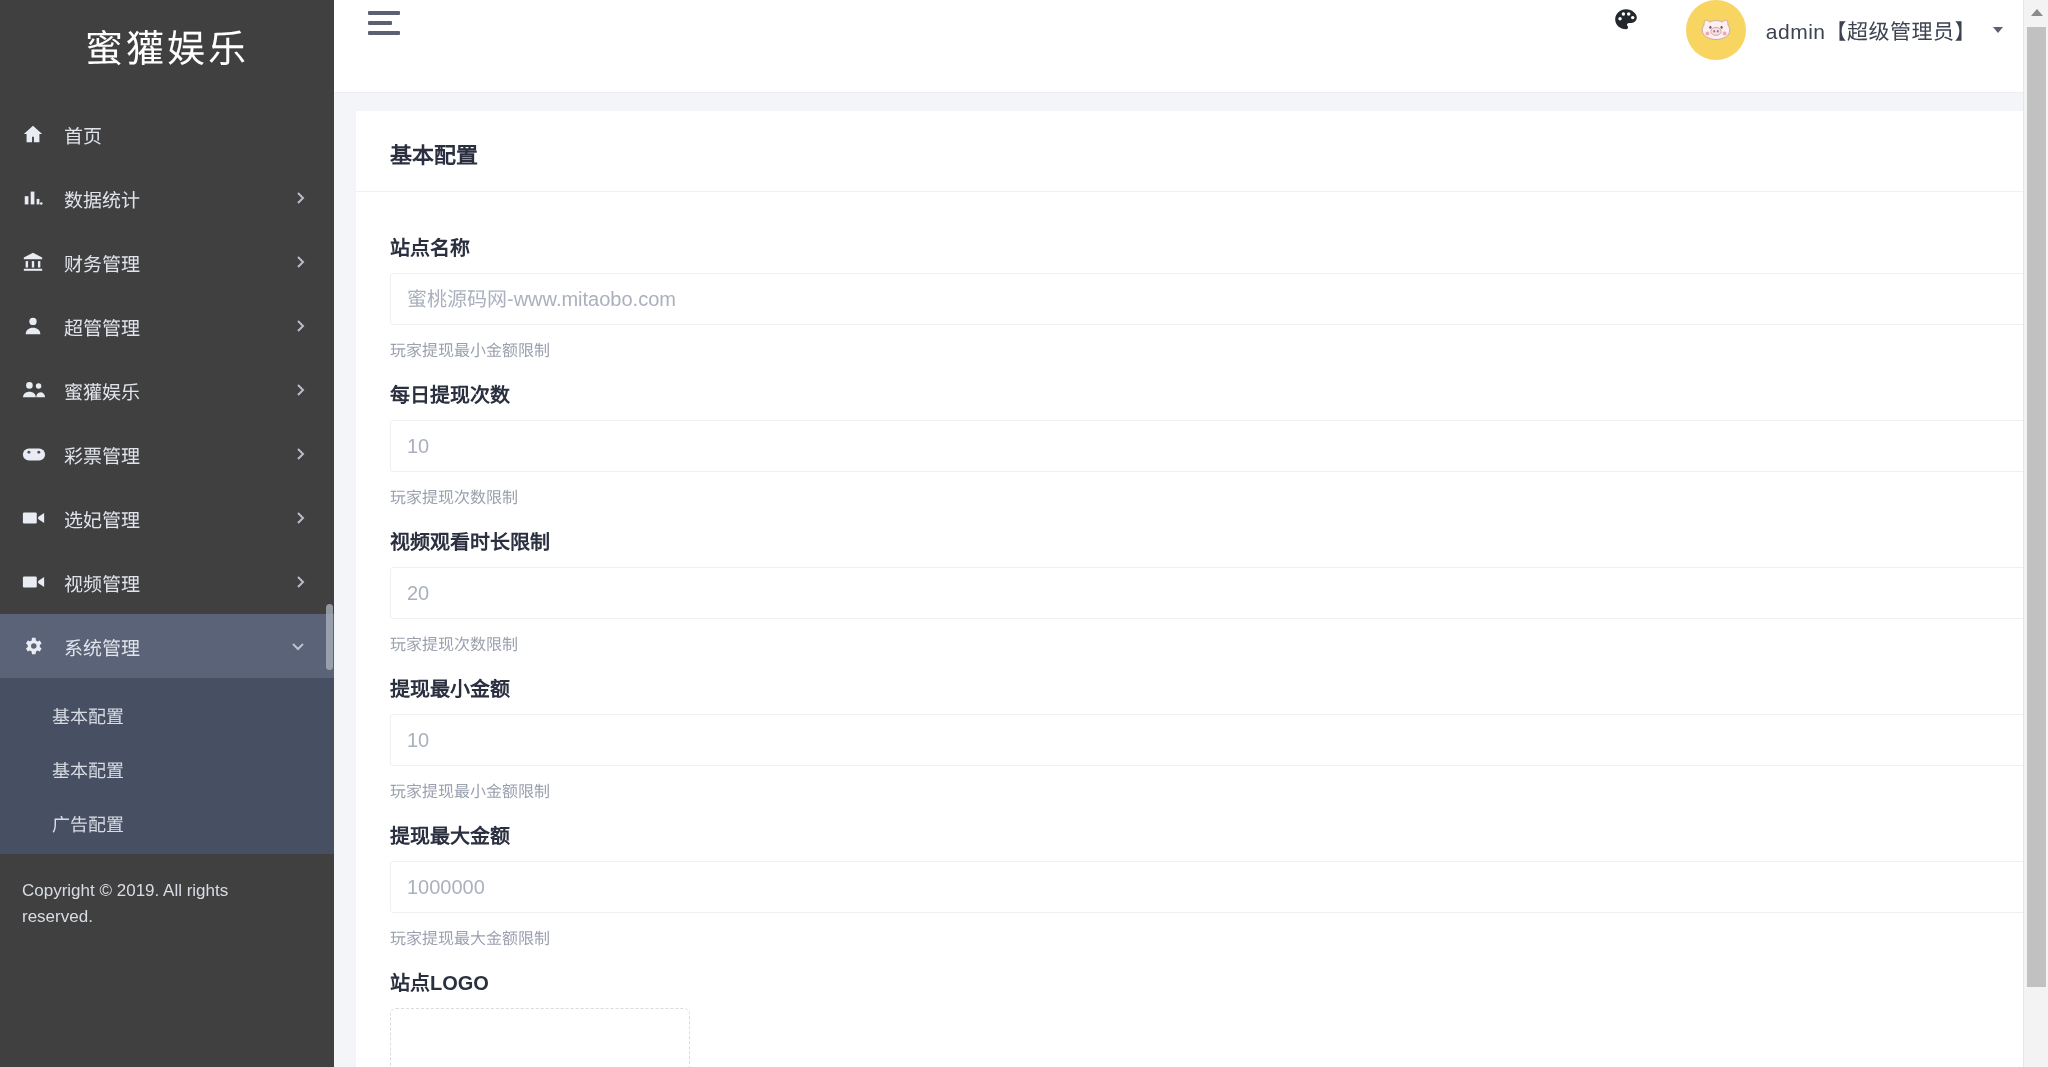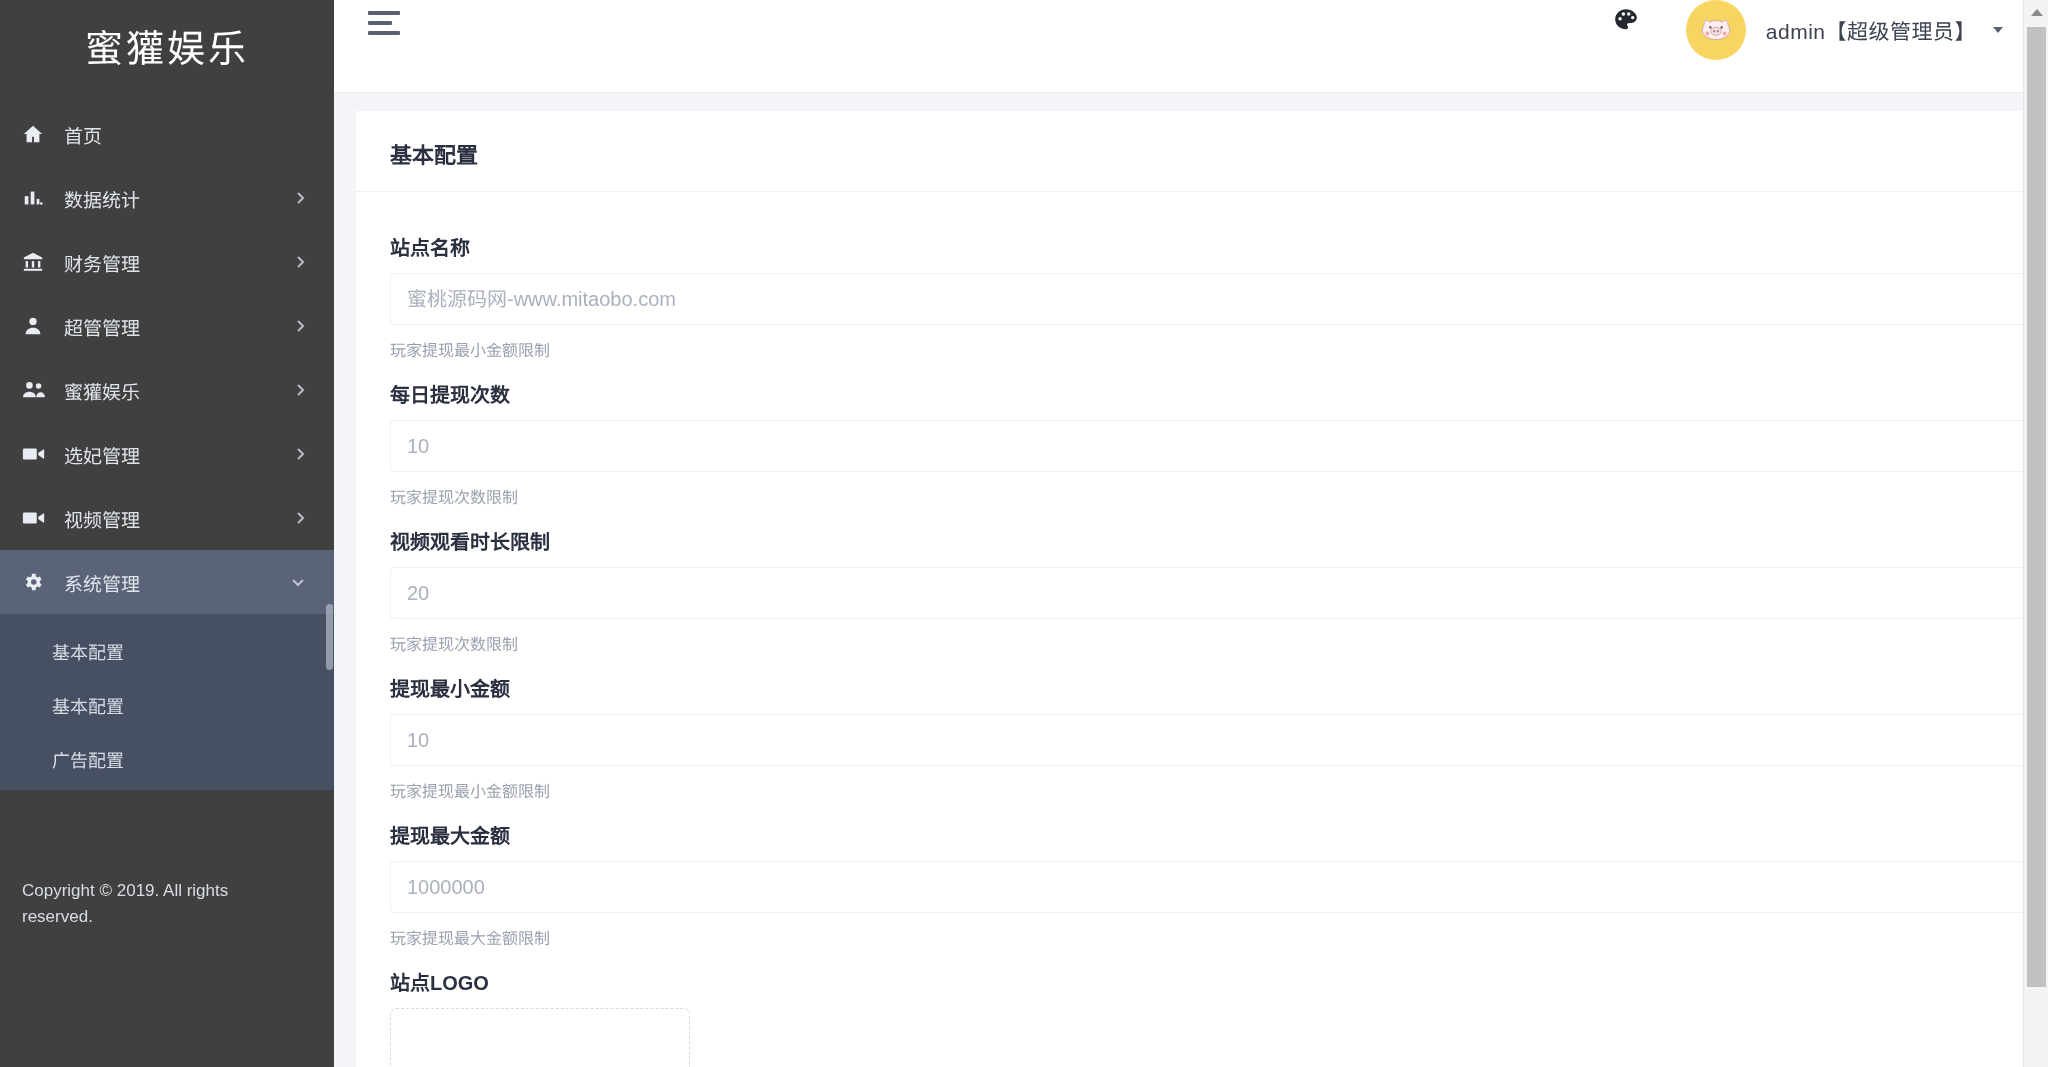--- a/index.html
+++ b/index.html
@@ -296,20 +296,35 @@
               </svg>
           </span>
           <span class="label">蜜獾娱乐</span>
           <span class="caret">
             <svg width="12" height="16" viewBox="0 0 12 16" fill="none" stroke="currentColor" stroke-width="2">
                 <path d="M4 3l5 5-5 5"></path>
               </svg>
           </span>
         </div>
 
+        <div class="nav-item">
+          <span class="ico">
+            <svg width="24" height="22" viewBox="0 0 26 20" fill="currentColor">
+                <rect x="1" y="4" width="24" height="13" rx="6.5"></rect>
+                <circle cx="7.5" cy="8.2" r="1.6" fill="#4b5468"></circle>
+                <circle cx="18.2" cy="8.2" r="1.6" fill="#4b5468"></circle>
+              </svg>
+          </span>
+          <span class="label">彩票管理</span>
+          <span class="caret">
+            <svg width="12" height="16" viewBox="0 0 12 16" fill="none" stroke="currentColor" stroke-width="2">
+                <path d="M4 3l5 5-5 5"></path>
+              </svg>
+          </span>
+        </div>
 
         <div class="nav-item">
           <span class="ico">
             <svg width="24" height="20" viewBox="0 0 26 18" fill="currentColor">
                 <rect x="1" y="3" width="15" height="12" rx="1.5"></rect>
                 <path d="M17.5 8 24 3.5v11L17.5 10z"></path>
               </svg>
           </span>
           <span class="label">选妃管理</span>
           <span class="caret">

